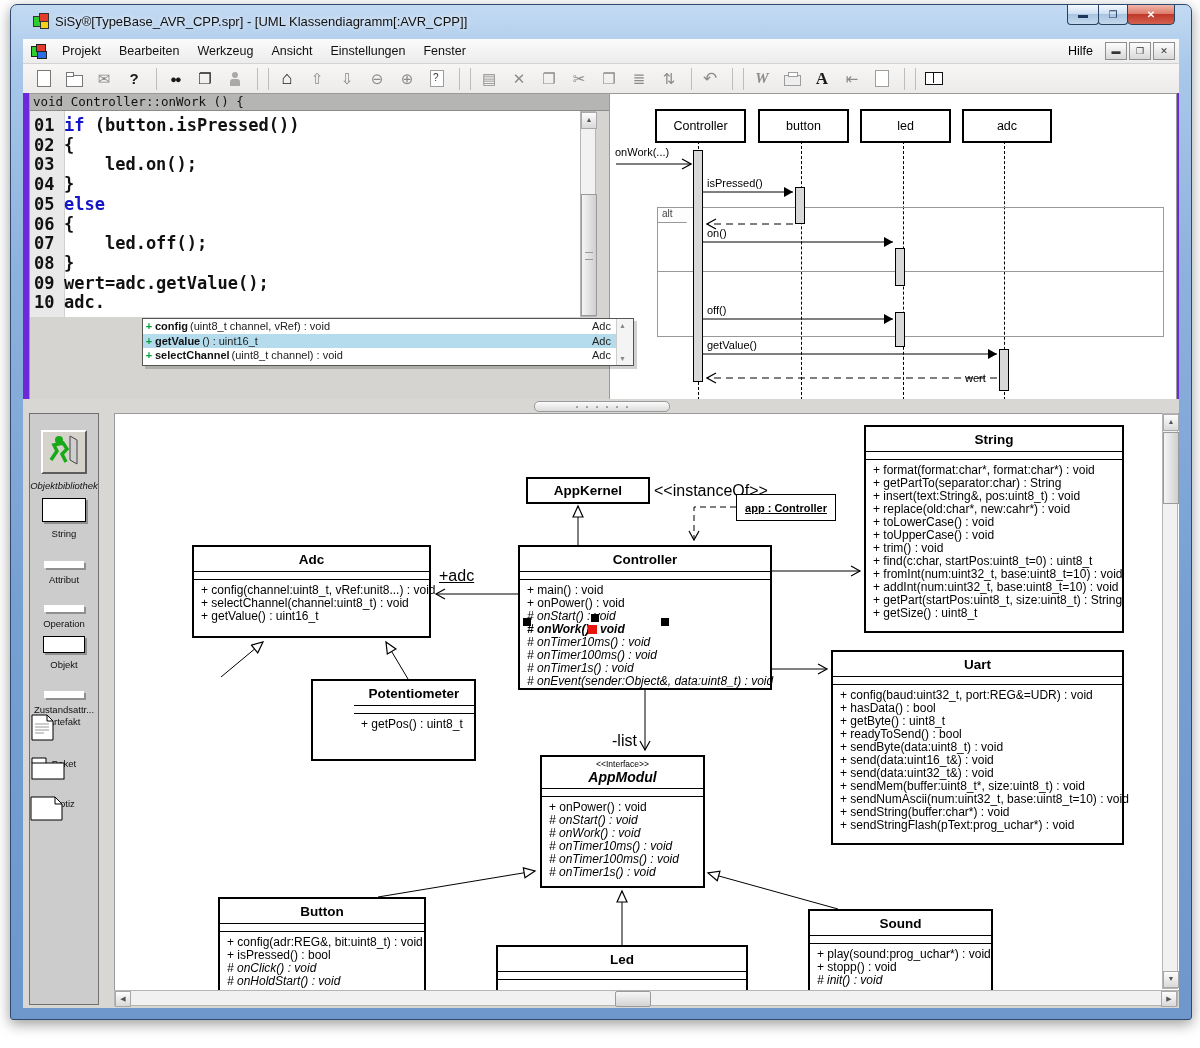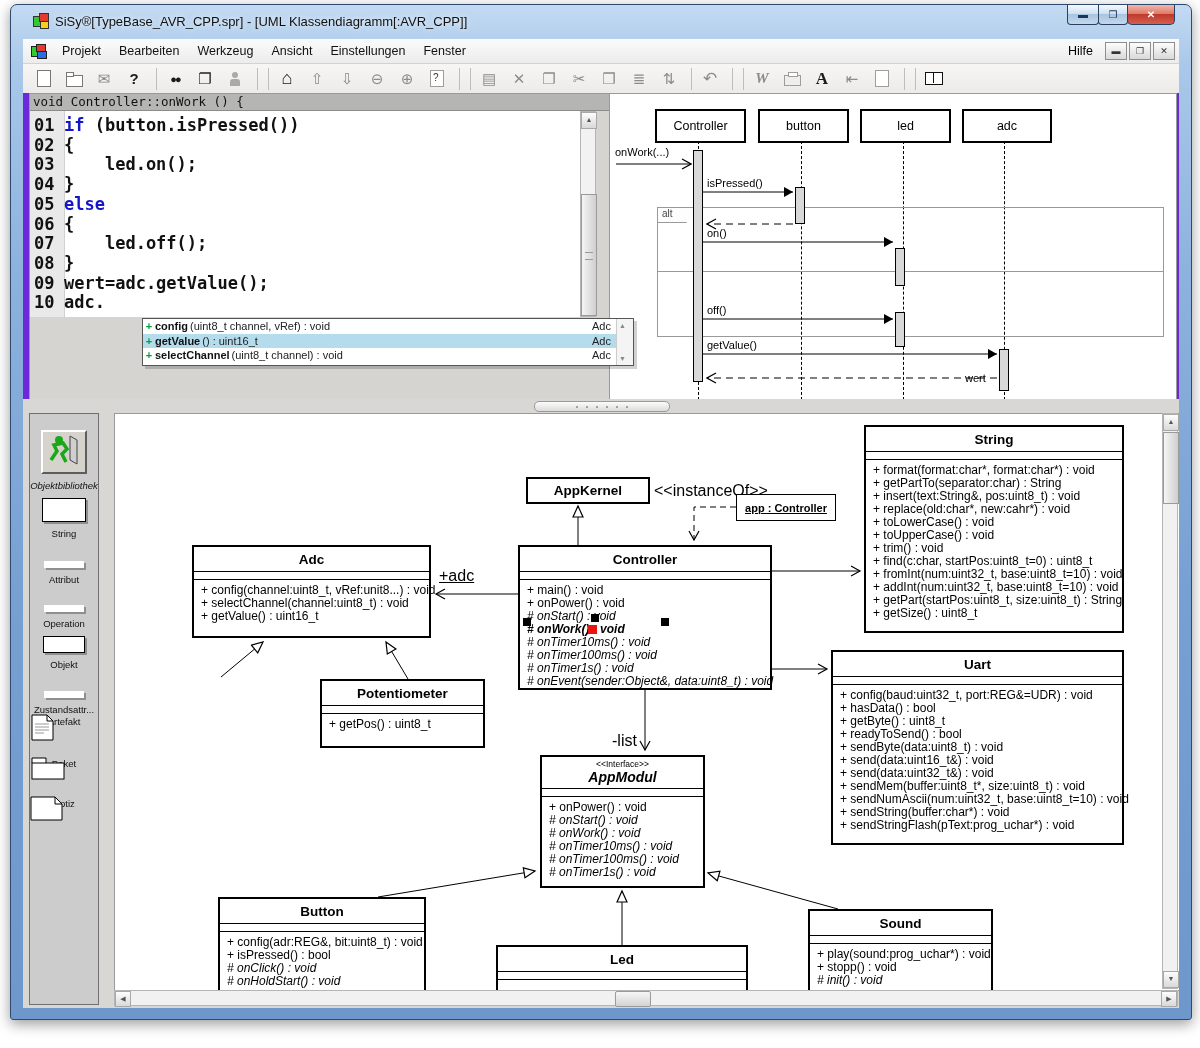--- a/index.html
+++ b/index.html
@@ -506,21 +506,21 @@
                 <div class="m">+ send(data:uint16_t&amp;) : void</div>
                 <div class="m">+ send(data:uint32_t&amp;) : void</div>
                 <div class="m">+ sendMem(buffer:uint8_t*, size:uint8_t) : void</div>
                 <div class="m">+ sendNumAscii(num:uint32_t, base:uint8_t=10) : void</div>
                 <div class="m">+ sendString(buffer:char*) : void</div>
                 <div class="m">+ sendStringFlash(pText:prog_uchar*) : void</div>
               </div>
         </div>
 
 
-        <div class="cls" style="left:205px;top:265px;width:165px;height:69px;">
+        <div class="cls" style="left:196px;top:265px;width:165px;height:82px;padding-left:41px;">
           <div class="ttl">Potentiometer</div>
           <div class="attrc"></div>
           <div class="methods">
                 <div class="m">+ getPos() : uint8_t</div>
               </div>
         </div>
 
         <div class="cls" style="left:425px;top:341px;width:165px;height:133px;">
           <div class="stereo">&lt;&lt;Interface&gt;&gt;</div>
           <div class="ttl2">AppModul</div>

